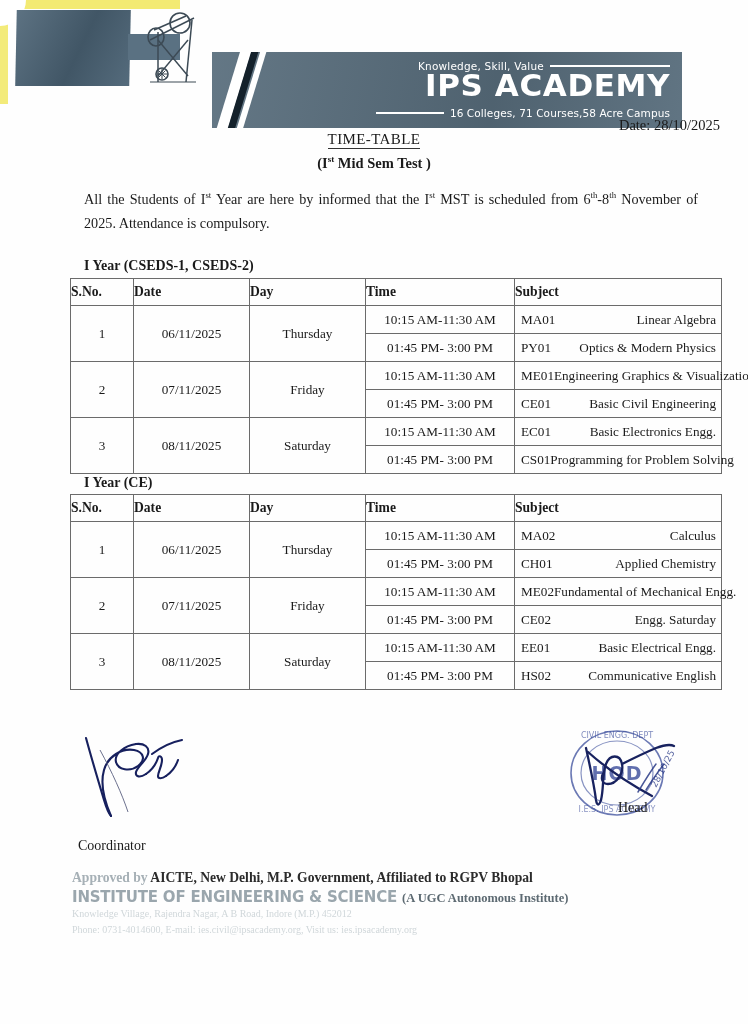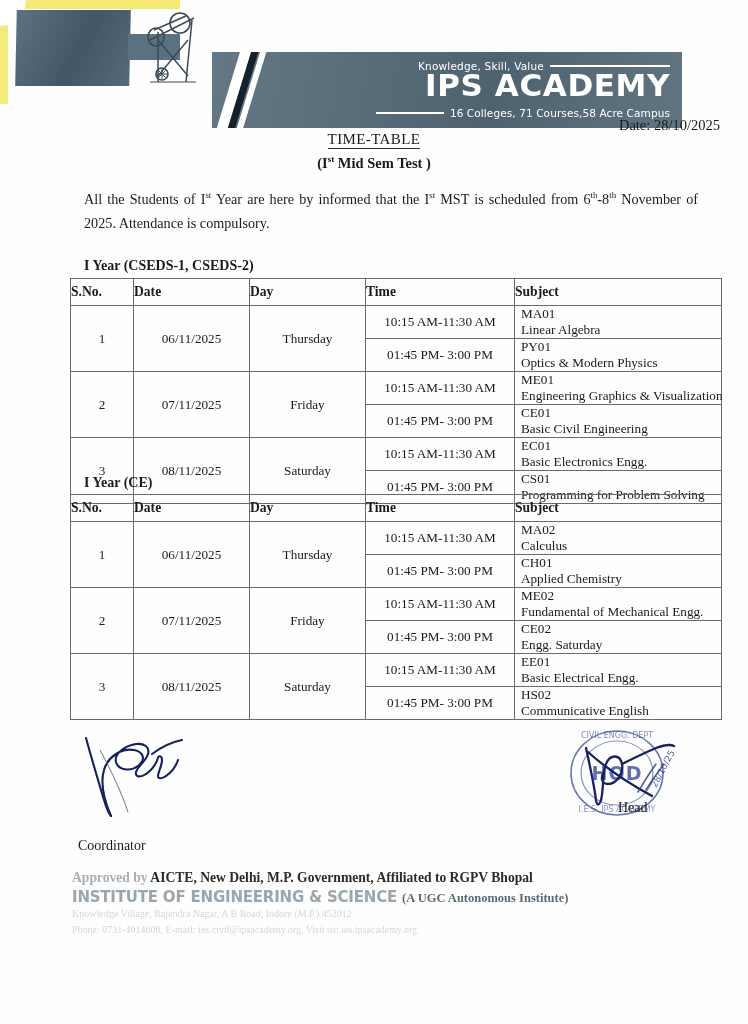--- a/index.html
+++ b/index.html
@@ -205,21 +205,20 @@
   }
   td.c-sno, td.c-date, td.c-day { text-align: center; }
   td.c-time { text-align: center; padding-left: 4px; }
   td.c-subject { padding: 0; }
   .subj-inner {
     display: flex;
     justify-content: space-between;
     align-items: flex-start;
     padding: 0 5px 0 6px;
     white-space: nowrap;
-    flex-direction: column;
   }
   .subj-code { text-align: left; }
   .subj-name { text-align: right; }
 
   
   .sig-coord-wrap { position: absolute; left: 78px; top: 726px; width: 180px; height: 100px; }
   .sig-head-wrap  { position: absolute; left: 560px; top: 726px; width: 180px; height: 100px; }
   .sig-label {
     position: absolute;
     font-size: 14px;

